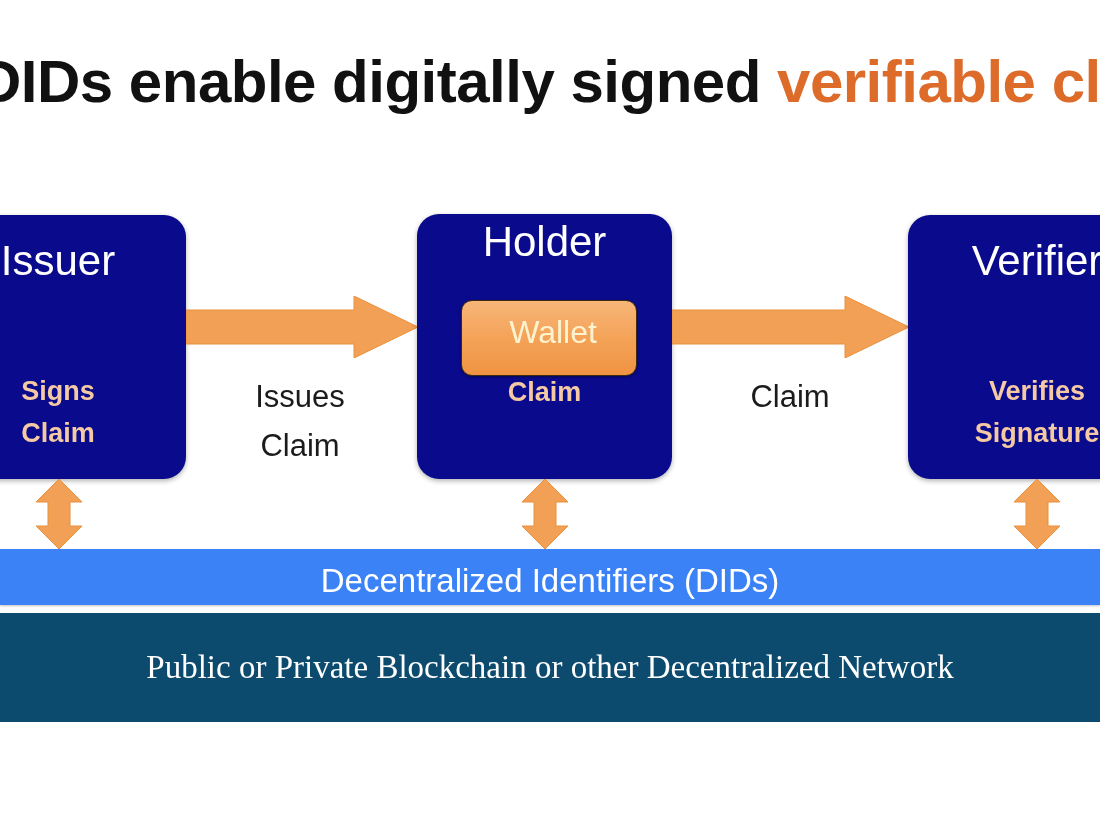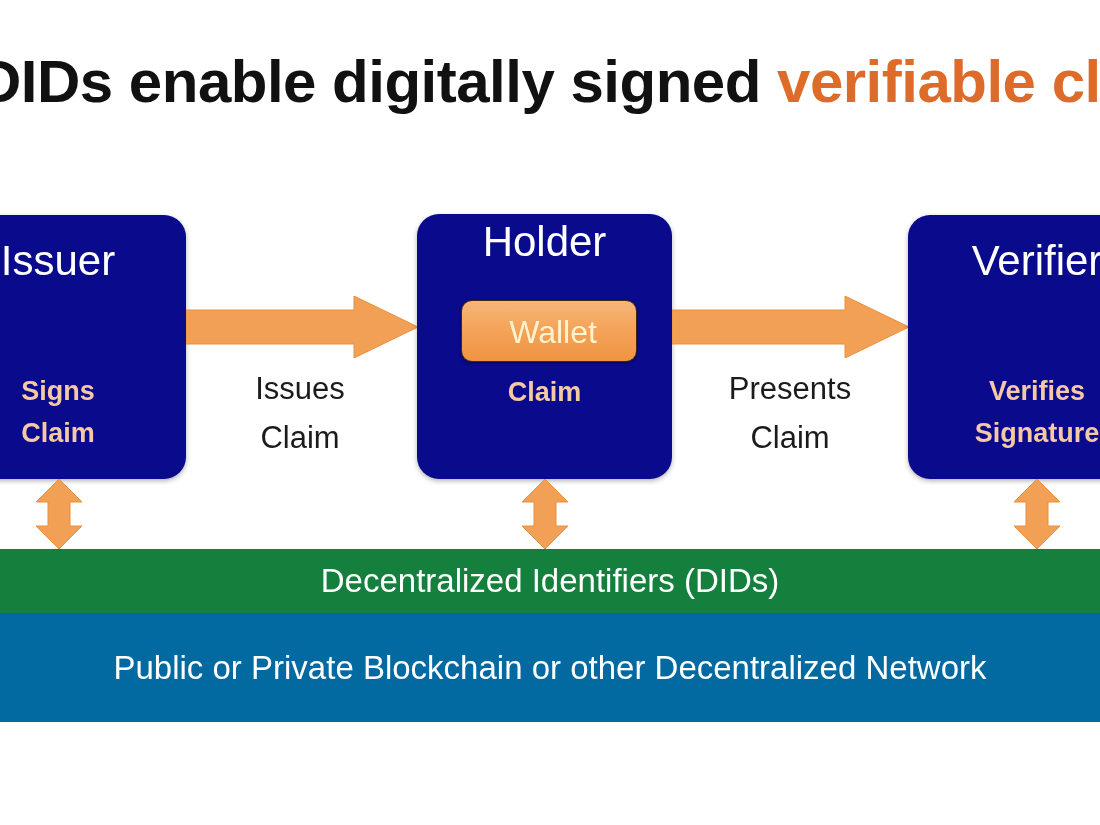--- a/index.html
+++ b/index.html
@@ -85,21 +85,21 @@
   #box-verifier{ left: 908px; top: 215px; width: 258px; height: 264px; }
   #box-verifier .role-title  { top: 22px;  }
   #box-verifier .role-action { top: 156px; }
 
   
   #wallet {
     position: absolute;
     left: 44px;
     top: 86px;
     width: 176px;
-    height: 62px;
+    height: 76px;
     border-radius: 11px;
     background: linear-gradient(180deg, #f7b578 0%, #f4a257 52%, #ef9442 100%);
     border: 1px solid #3d2a10;
     box-shadow: 0 1px 3px rgba(0,0,0,0.45);
     color: #fdf3cf;
     font-size: 32px;
     line-height: 62px;
     text-align: center;
     white-space: nowrap;
     box-sizing: border-box;
@@ -118,20 +118,21 @@
 
   
   .flow-label {
     position: absolute;
     text-align: center;
     color: #1b1b1b;
     font-size: 31px;
     line-height: 1.58;
     white-space: nowrap;
     width: 240px;
+    margin-top: 8px;
   }
   #label-issues   { left: 180px; top: 365px; }
   #label-presents { left: 670px; top: 365px; }
 
   
   .v-arrow {
     position: absolute;
     top: 479px;
     width: 50px;
     height: 70px;
@@ -145,32 +146,33 @@
   .layer-bar {
     position: absolute;
     left: 0;
     width: 1100px;
     color: #ffffff;
     text-align: center;
     white-space: nowrap;
   }
   #bar-dids {
     top: 549px;
-    height: 64px;
+    height: 56px;
     line-height: 64px;
-    background: #15803d;
+    background: #3b82f6;
     font-size: 33px;
     box-shadow: 0 1px 2px rgba(0,0,0,0.25);
   }
   #bar-ledger {
     top: 613px;
     height: 109px;
     line-height: 109px;
-    background: #0369a1;
+    background: #0c4a6e;
     font-size: 33px;
+    font-family: Liberation Serif, serif;
   }
 </style>
 </head>
 <body>
 
 <div id="slide">
 
   <div id="title">
     <span>DIDs enable digitally signed </span><span class="accent">verifiable claims</span>
   </div>
@@ -200,21 +202,20 @@
       <div>Claim</div>
     </div>
   </div>
 
   <div class="h-arrow" id="arrow-presents">
     <svg width="237" height="62" viewBox="0 0 237 62" xmlns="http://www.w3.org/2000/svg">
       <polygon points="0,14 173,14 173,0 237,31 173,62 173,48 0,48" fill="#f2a055" stroke="#e8913f" stroke-width="1"></polygon>
     </svg>
   </div>
   <div class="flow-label" id="label-presents">
-    <div>Presents</div>
     <div>Claim</div>
   </div>
 
   <div class="role-box" id="box-verifier">
     <div class="role-title">Verifier</div>
     <div class="role-action">
       <div>Verifies</div>
       <div>Signature</div>
     </div>
   </div>

